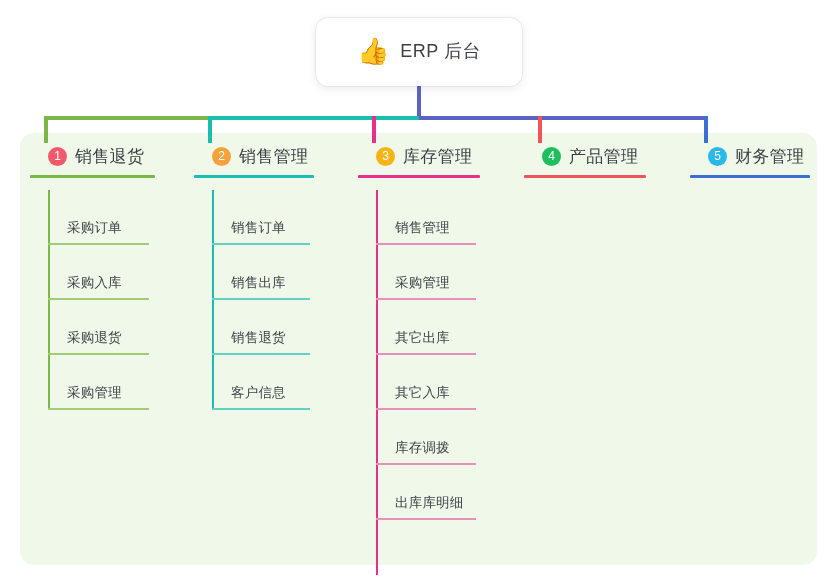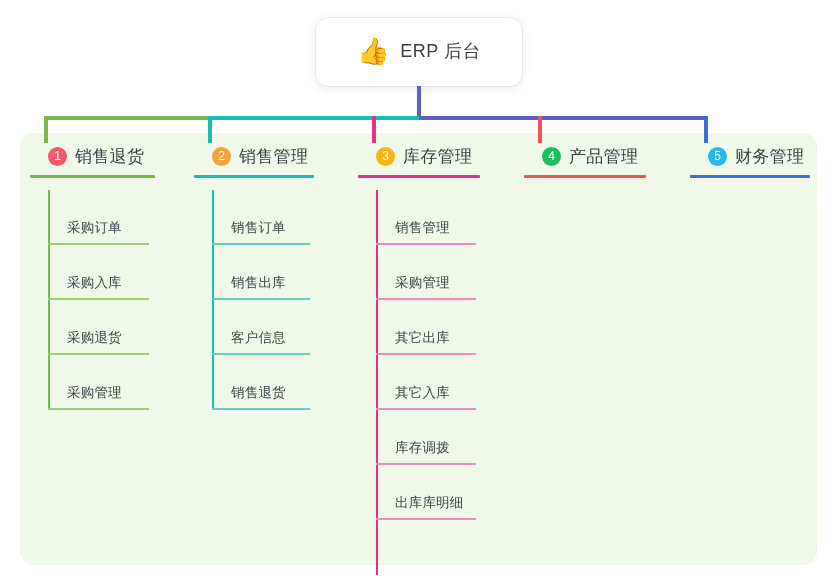--- a/index.html
+++ b/index.html
@@ -209,25 +209,25 @@
           <div class="spine" style="background: rgb(24, 191, 176); height: 220px;"></div>
           <div class="leaf">
             <span class="leaf-label">销售订单</span>
             <div class="leaf-rule" style="background: rgb(99, 207, 197); width: 98px;"></div>
           </div>
           <div class="leaf">
             <span class="leaf-label">销售出库</span>
             <div class="leaf-rule" style="background: rgb(99, 207, 197); width: 98px;"></div>
           </div>
           <div class="leaf">
+            <span class="leaf-label">销售退货</span>
+            <div class="leaf-rule" style="background: rgb(99, 207, 197); width: 98px;"></div>
+          </div>
+          <div class="leaf">
             <span class="leaf-label">客户信息</span>
-            <div class="leaf-rule" style="background: rgb(99, 207, 197); width: 98px;"></div>
-          </div>
-          <div class="leaf">
-            <span class="leaf-label">销售退货</span>
             <div class="leaf-rule" style="background: rgb(99, 207, 197); width: 98px;"></div>
           </div>
         </div>
       </div>
       <div class="column" style="left: 358px;">
         <div class="col-head">
           <span class="badge" style="background: rgb(246, 180, 21);">3</span>
           <span class="col-title">库存管理</span>
         </div>
         <div class="head-rule" style="background: rgb(232, 48, 138); width: 122px;"></div>

